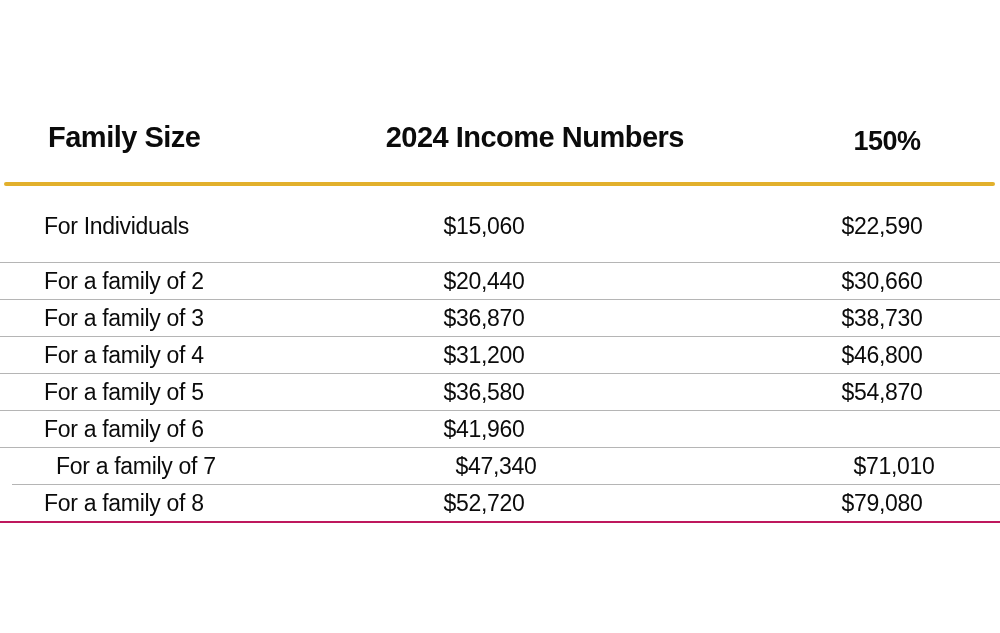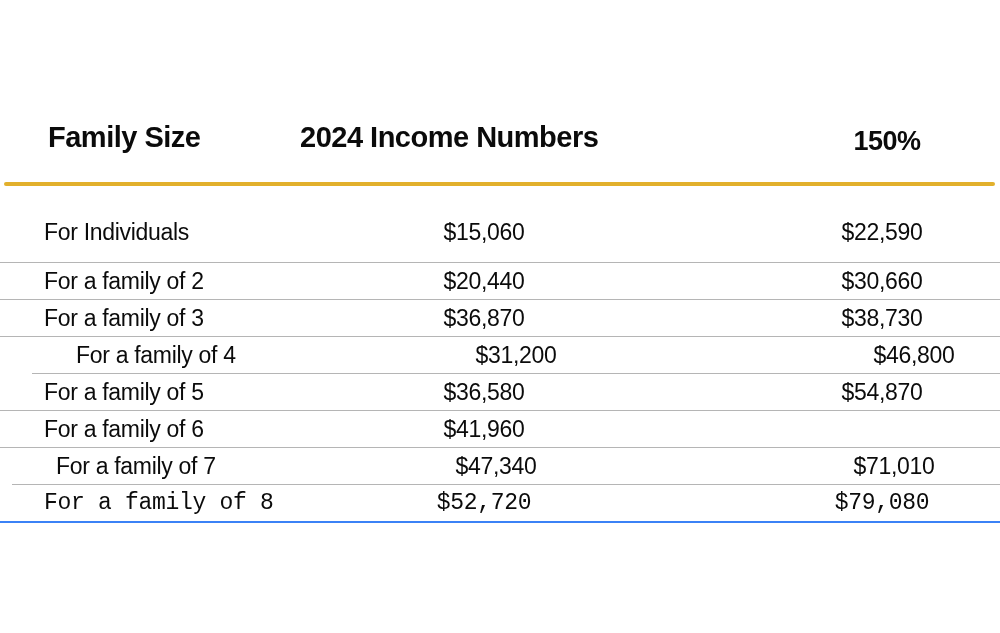--- a/index.html
+++ b/index.html
@@ -20,21 +20,21 @@
   .hdr {
     position: absolute;
     top: 121px;
     font-weight: 700;
     font-size: 29px;
     letter-spacing: -0.5px;
     white-space: nowrap;
     color: #0b0b0b;
   }
   .hdr-family { left: 48px; }
-  .hdr-income { left: 300px; width: 400px; text-align: left; }
+  .hdr-income { left: 284px; width: 400px; text-align: right; }
   .hdr-pct    { left: 787px; width: 200px; text-align: center; top: 126px; font-size: 27px; }
 
   .accent-line {
     position: absolute;
     top: 182px;
     left: 4px;
     right: 5px;
     height: 4px;
     border-radius: 2px;
     background: #E2B02C;
@@ -43,39 +43,39 @@
   
   .row {
     position: absolute;
     left: 0;
     right: 0;
     border-bottom: 1.5px solid #b5b5b5;
   }
   .row-1 { top: 190px; height: 72px; }
   .row-2 { top: 262px; height: 37px; }
   .row-3 { top: 299px; height: 37px; padding-left: 6px; }
-  .row-4 { top: 336px; height: 37px; margin-left: 32px; }
+  .row-4 { top: 336px; height: 37px; }
   .row-5 { top: 373px; height: 37px; }
   .row-6 { top: 410px; height: 37px; }
   .row-7 { top: 447px; height: 37px; margin-left: 12px; }
-  .row-8 { top: 484px; height: 37px; border-bottom: 2px solid #3b82f6; font-family: Liberation Mono, monospace; }
+  .row-8 { top: 484px; height: 37px; border-bottom: 2px solid #be185d; }
 
   .cell {
     position: absolute;
     top: 50%;
     transform: translateY(-50%);
     font-size: 23px;
     letter-spacing: -0.3px;
     white-space: nowrap;
     color: #0b0b0b;
   }
   
   .row-1 .cell {
     top: auto;
-    bottom: 16px;
+    bottom: 22px;
     transform: none;
     margin-top: 16px;
   }
   .cell-label  { left: 44px; }
   .cell-income { left: 334px; width: 300px; text-align: center; }
   .cell-pct    { left: 782px; width: 200px; text-align: center; }
 </style>
 </head>
 <body>
 

